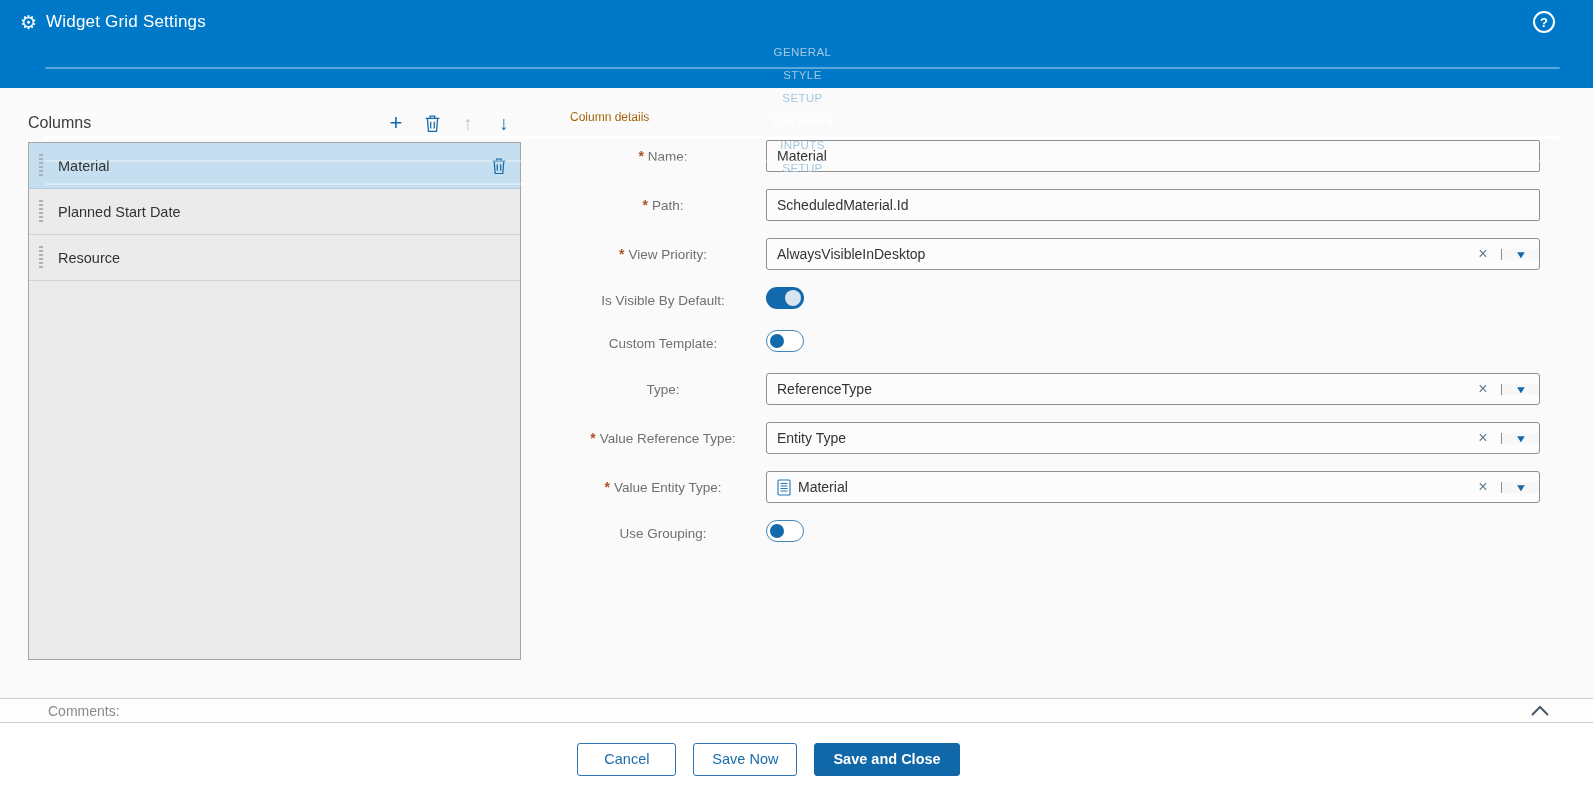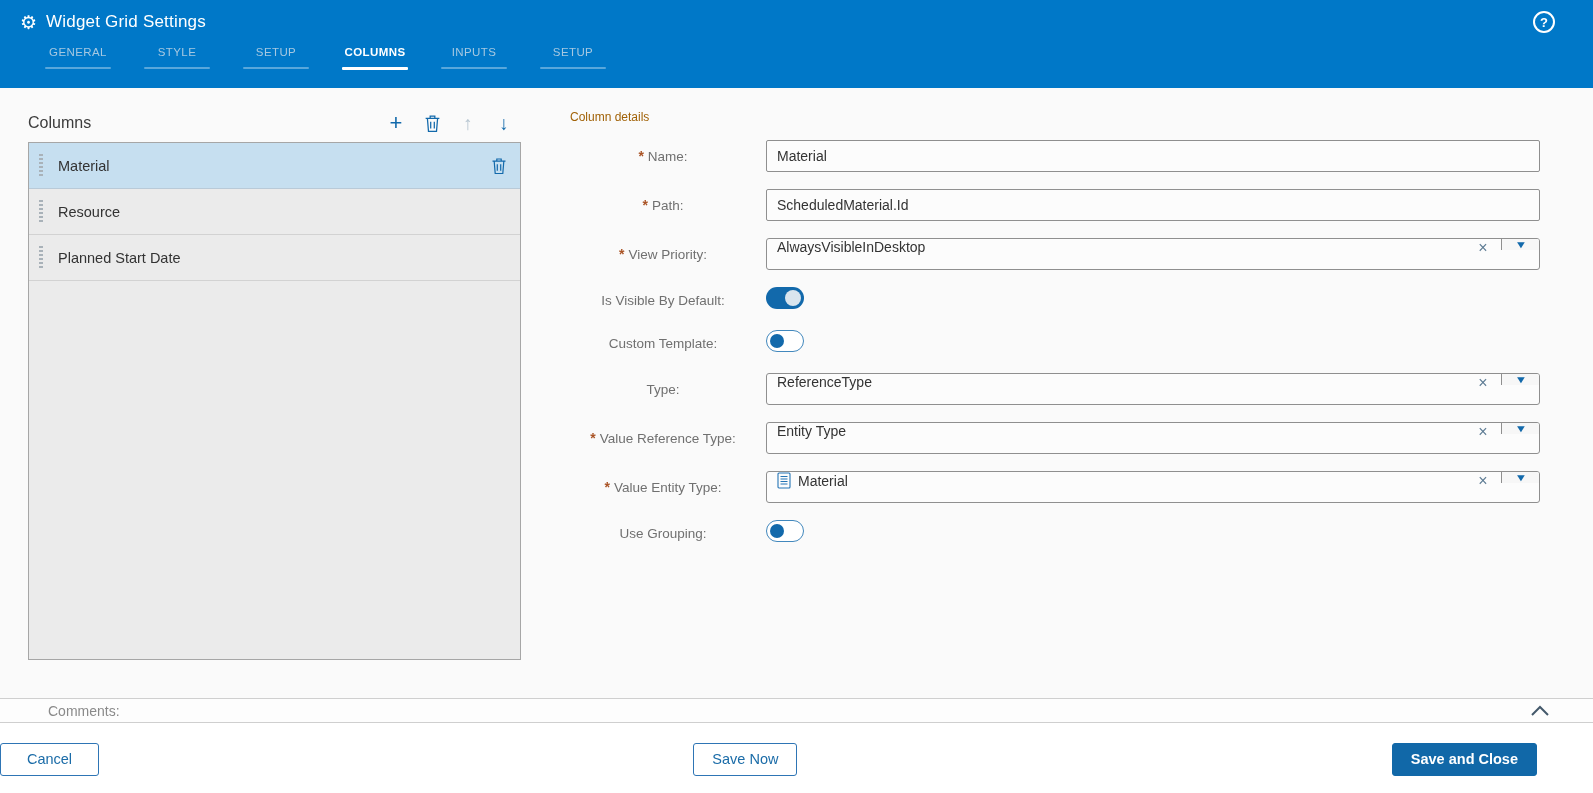--- a/index.html
+++ b/index.html
@@ -23,21 +23,21 @@
   .title-row { display: flex; align-items: center; gap: 9px; }
   .gear-icon { color: #fff; font-size: 19px; line-height: 1; }
   .window-title { color: #fff; font-size: 17px; font-weight: 400; letter-spacing: .2px; }
   .help-btn {
     position: absolute; top: 11px; right: 38px;
     width: 22px; height: 22px; border: 2px solid #fff; border-radius: 50%;
     color: #fff; font-size: 13px; font-weight: 700;
     display: flex; align-items: center; justify-content: center;
     cursor: pointer;
   }
-  .tabs { display: flex; margin: 14px 0 0 25px; }
+  .tabs { display: flex; margin: 14px 0 0 25px; flex-direction: column; }
   .tab {
     min-width: 66px; margin-right: 33px; text-align: center; cursor: pointer;
   }
   .tab-label {
     display: block; font-size: 11.5px; letter-spacing: .4px;
     color: #a5c8e1; white-space: nowrap; padding: 0 2px;
   }
   .tab-underline {
     display: block; height: 2px; background: rgba(255,255,255,.35);
     margin-top: 9px; border-radius: 1px;
@@ -90,21 +90,21 @@
   .req { color: #aa5426; font-weight: 700; margin-right: 4px; font-size: 14px; }
   .form-control { flex: 1 1 auto; }
 
   .text-input {
     width: 100%; height: 32px; border: 1px solid #8f8f8f; border-radius: 2px;
     background: #fcfcfc; font-family: inherit; font-size: 14px; color: #333;
     padding: 0 10px; outline: none;
   }
 
   .combo {
-    display: flex; align-items: flex-start; height: 32px;
+    display: flex; align-items: center; height: 32px;
     border: 1px solid #8f8f8f; border-radius: 3px; background: #fcfcfc; overflow: hidden;
   }
   .combo-value {
     flex: 1 1 auto; display: flex; align-items: center; gap: 7px;
     padding-left: 10px; font-size: 14px; color: #333;
   }
   .combo-clear {
     width: 36px; flex: 0 0 auto; display: flex; align-items: center; justify-content: center;
     color: #5f7d95; font-size: 16px; cursor: pointer;
   }
@@ -134,21 +134,21 @@
     border-top: 1px solid #cfcfcf; border-bottom: 1px solid #cfcfcf;
     display: flex; align-items: center; padding: 0 42px 0 48px;
   }
   .comments-label { flex: 1 1 auto; font-size: 14px; color: #8a8a8a; }
   .collapse-btn { width: 22px; height: 16px; cursor: pointer; display: flex; align-items: center; justify-content: center; }
   svg.chev { width: 20px; height: 12px; stroke: #44596b; fill: none; stroke-width: 2; }
 
   
   .footer {
     flex: 0 0 auto; height: 70px; background: #fff;
-    display: flex; align-items: center; justify-content: space-between;
+    display: flex; align-items: center; justify-content: center;
     gap: 17px; padding: 2px 56px 0 0;
   }
   .btn {
     height: 33px; min-width: 99px; padding: 0 18px; border-radius: 3px;
     font-family: inherit; font-size: 14.5px; cursor: pointer;
     border: 1px solid #2e75b5; background: #fff; color: #1b6ca8;
   }
   .btn.primary { background: #1168a8; border-color: #1168a8; color: #fff; min-width: 117px; font-weight: bold; }
 </style>
 </head>
@@ -209,25 +209,25 @@
         <span class="drag-handle"></span>
         <span class="list-item-label">Material</span>
         <span class="row-trash">
           <svg class="trash" viewBox="0 0 16 18">
             <path d="M1.5 4.2h13 M5.8 4V2h4.4v2 M3.2 4.5l1 12h7.6l1-12 M6.3 7.3v6.4 M9.7 7.3v6.4"></path>
           </svg>
         </span>
       </div>
       <div class="list-item">
         <span class="drag-handle"></span>
-        <span class="list-item-label">Resource</span>
+        <span class="list-item-label">Planned Start Date</span>
       </div>
       <div class="list-item">
         <span class="drag-handle"></span>
-        <span class="list-item-label">Planned Start Date</span>
+        <span class="list-item-label">Resource</span>
       </div>
     </div>
   </div>
 
   <div class="right-pane">
     <div class="details-title">Column details</div>
 
     <div class="form-row">
       <span class="form-label"><span class="req">*</span><span>Name:</span></span>
       <span class="form-control">

